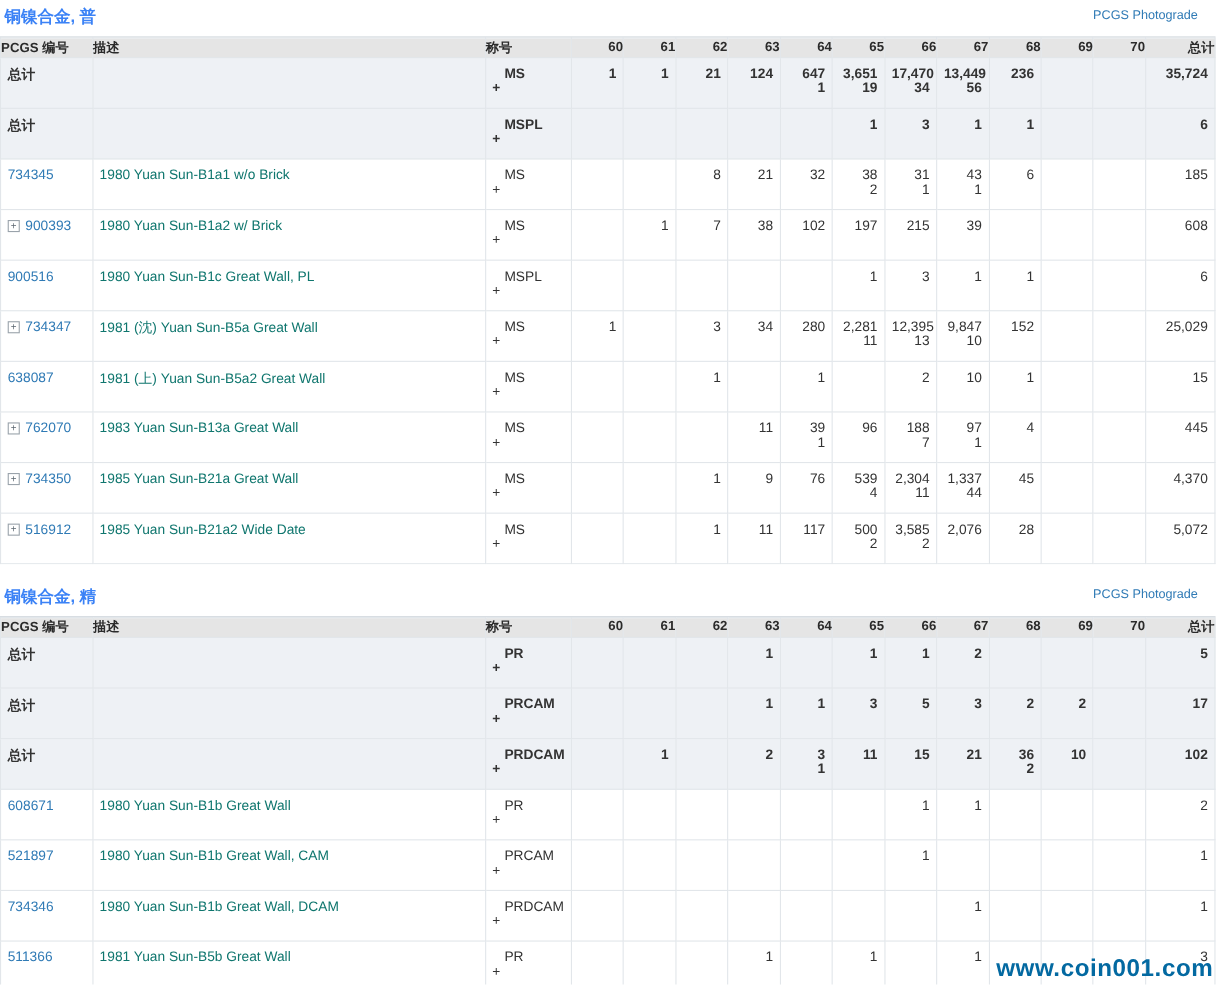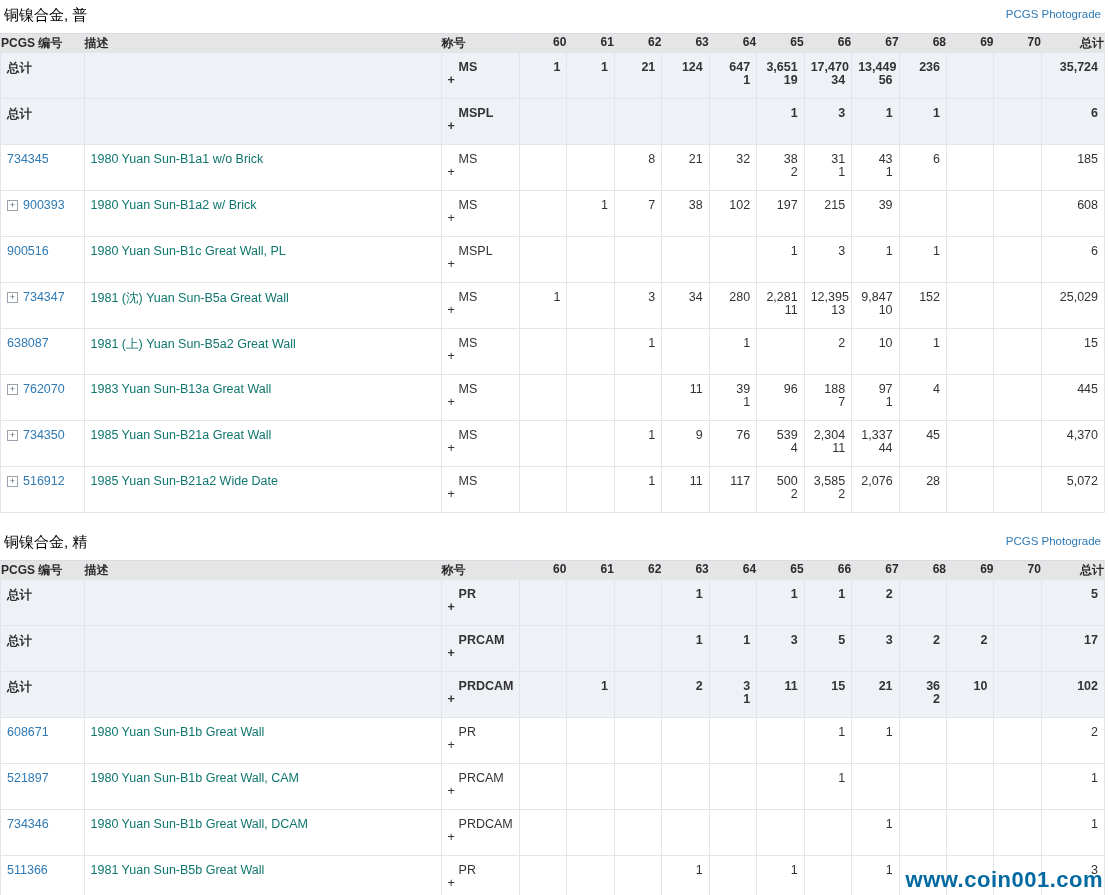--- a/index.html
+++ b/index.html
@@ -16,28 +16,28 @@
     font-size: 13px;
   }
   .section { width: 1105px; }
   .section-header {
     position: relative;
     padding: 6px 4px 8px 4px;
     border-bottom: 1px solid #d8dde2;
   }
   .section-title {
     font-size: 15px;
-    font-weight: normal;
-    color: #000000;
+    font-weight: bold;
+    color: #3b82f6;
     display: inline-block;
     text-align: right;
   }
   .photograde-link {
     position: absolute;
-    right: 4px;
+    right: 16px;
     top: 8px;
     font-size: 11.5px;
     color: #2f7ab5;
     text-decoration: none;
     padding-left: 20px;
   }
   table.grades {
     width: 1105px;
     border-collapse: collapse;
     table-layout: fixed;

